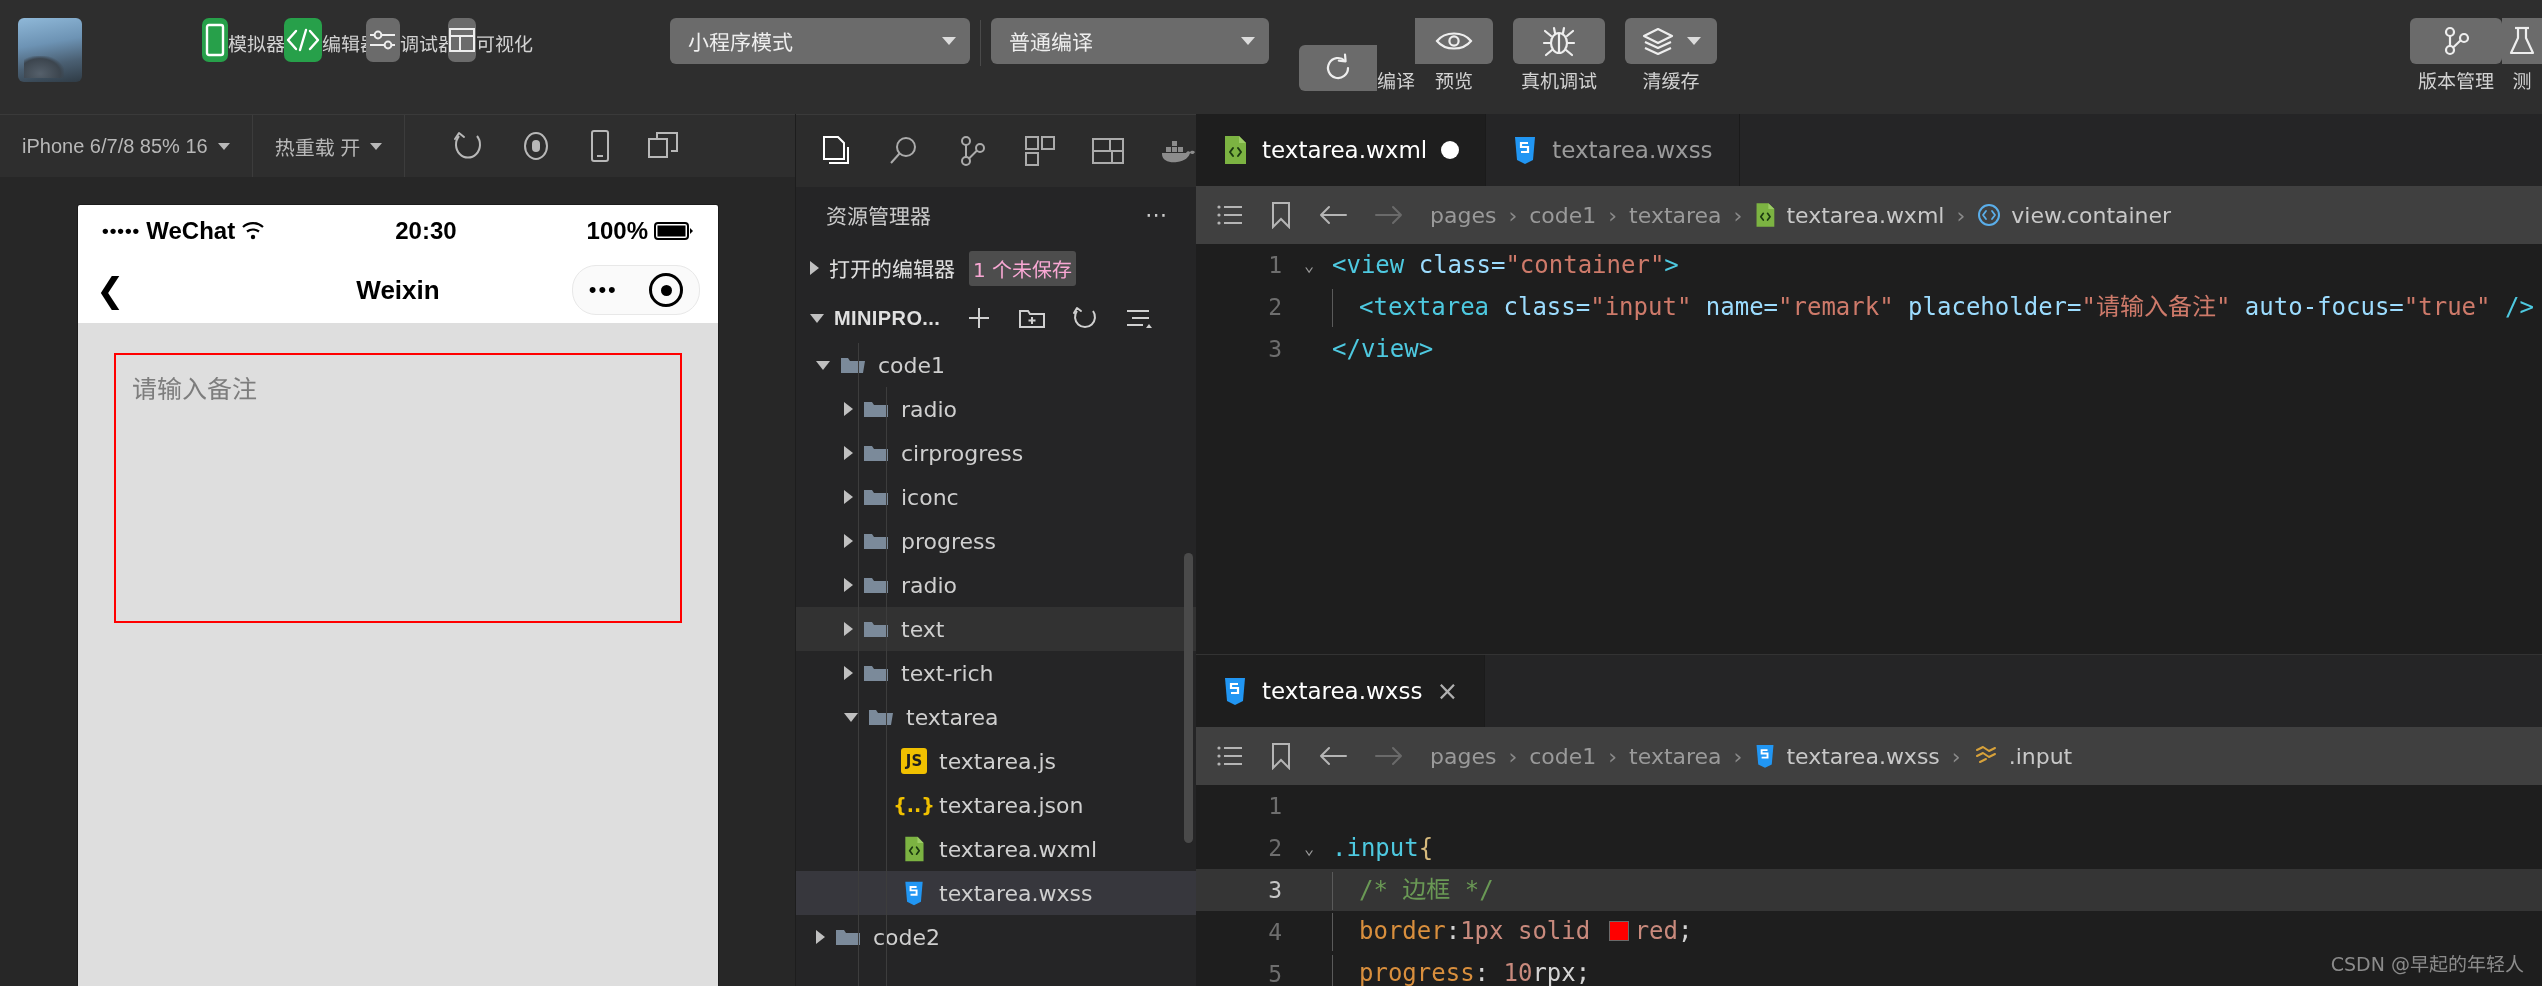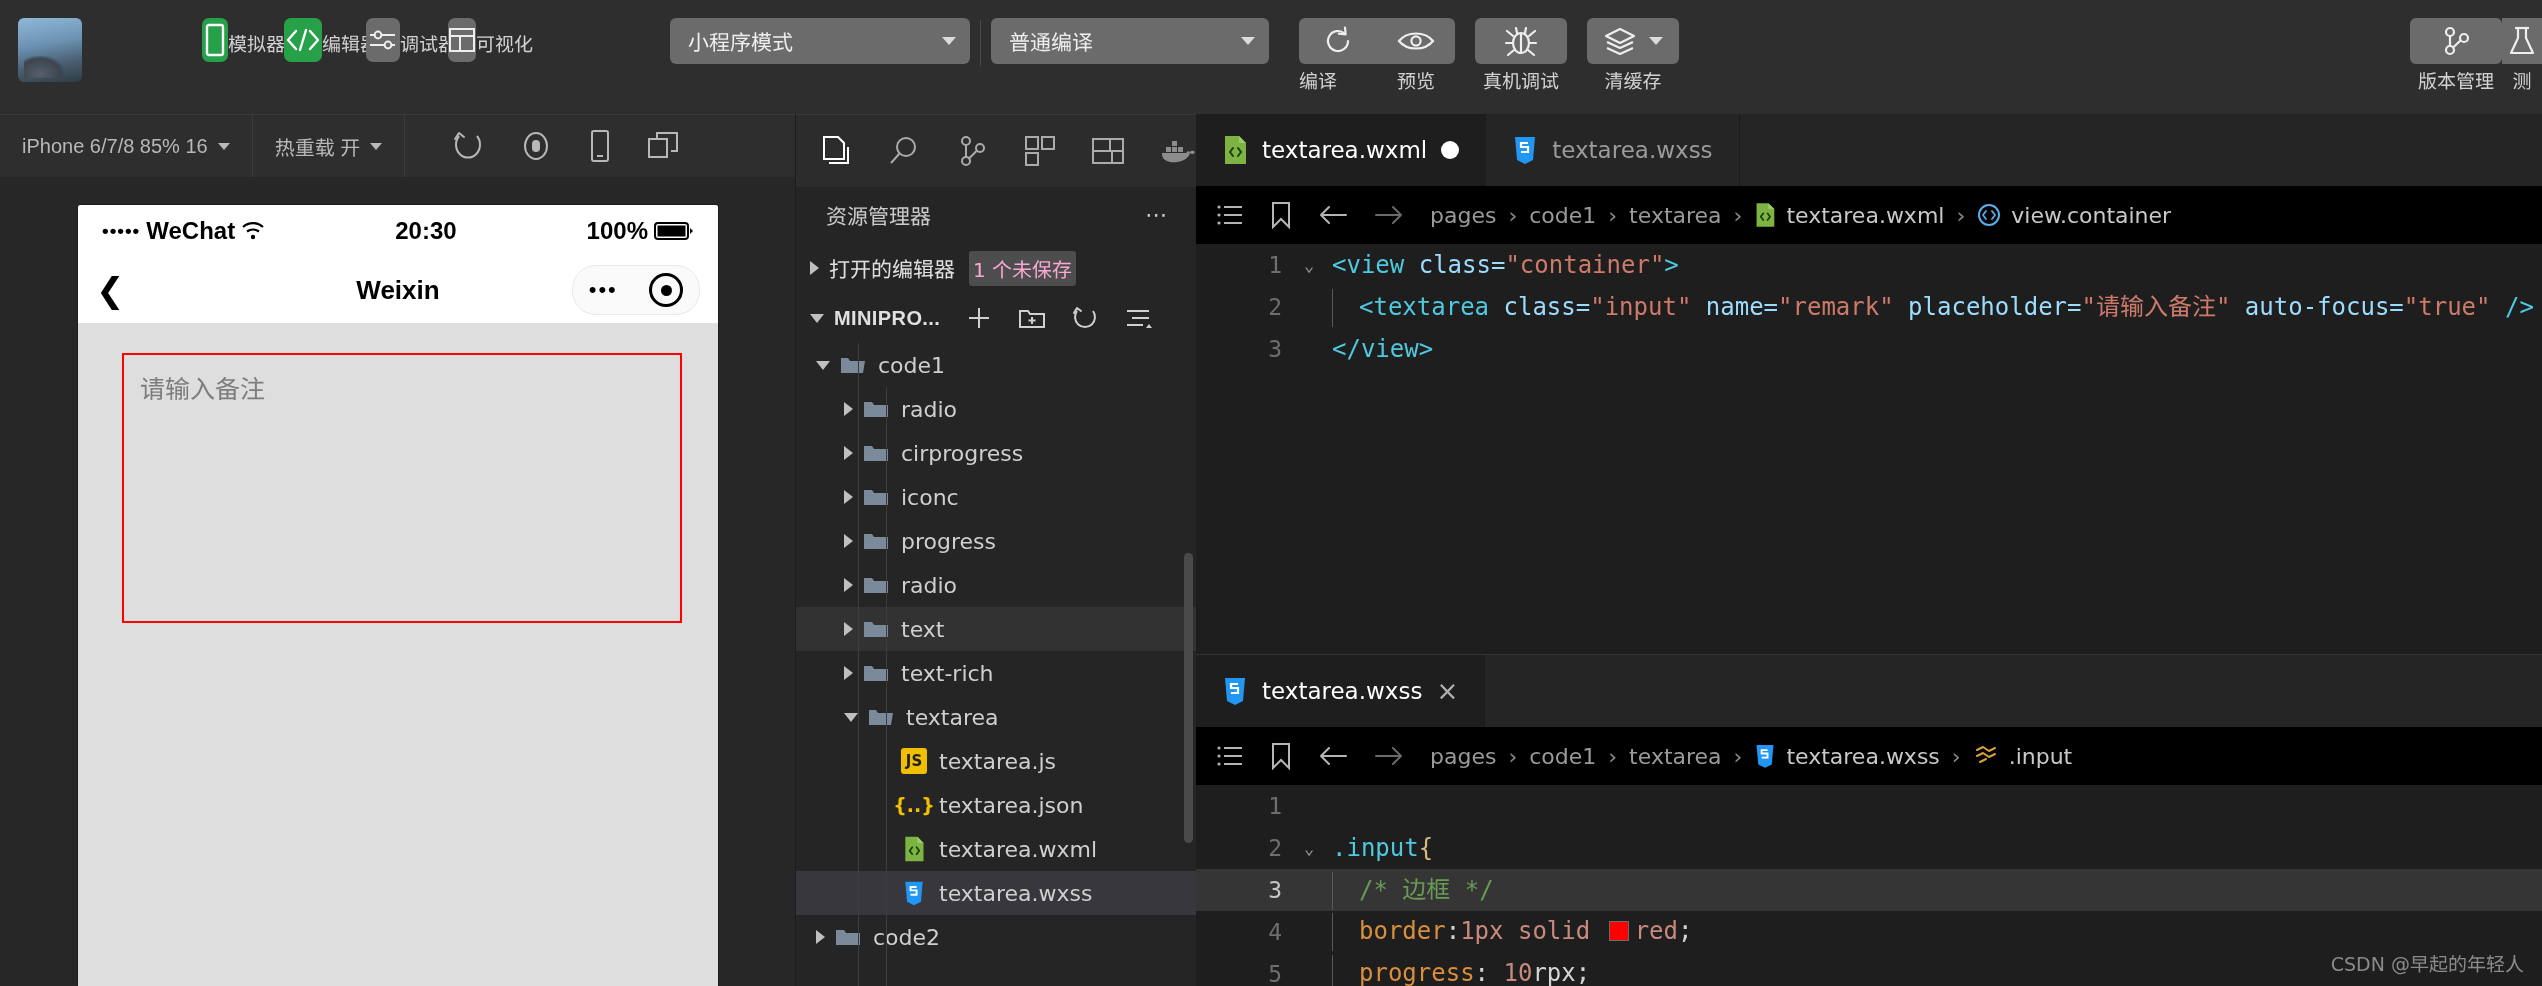--- a/index.html
+++ b/index.html
@@ -59,21 +59,21 @@
   .status-bar{height:52px;display:flex;align-items:center;justify-content:space-between;padding:0 24px;color:#000;font-size:24px;font-weight:600;font-family:"Liberation Sans",sans-serif;}
   .sb-left{display:flex;align-items:center;gap:6px;}
   .dots{letter-spacing:1px;font-size:19px;}
   .nav-bar{height:66px;display:flex;align-items:center;justify-content:space-between;padding:0 18px;color:#000;position:relative;}
   .nav-title{position:absolute;left:0;right:0;text-align:center;font-size:26px;font-weight:600;pointer-events:none;}
   .back-chevron{font-size:34px;line-height:1;font-weight:400;}
   .capsule{width:126px;height:48px;border:1px solid #e8e8e8;border-radius:24px;display:flex;align-items:center;justify-content:space-around;background:#fafafa;position:relative;z-index:2;}
   .cap-dots{font-size:22px;letter-spacing:2px;line-height:1;}
   .cap-target{width:28px;height:28px;border:3px solid #000;border-radius:50%;display:flex;align-items:center;justify-content:center;}
   .cap-target i{width:11px;height:11px;background:#000;border-radius:50%;display:block;}
-  .page-body{flex:1 1 auto;background:#dedede;padding:18px 0 0 8px;}
+  .page-body{flex:1 1 auto;background:#dedede;padding:18px 0 0 0;}
   .ta-box{margin:12px 36px 0 36px;height:270px;border:2px solid #ff0000;background:#dedede;box-sizing:border-box;padding:14px 16px;}
   .ta-ph{color:#7d7d7d;font-size:25px;font-family:"DejaVu Sans",sans-serif;}
 
   
   .act-explorer{width:400px;flex:0 0 400px;display:flex;flex-direction:column;background:#252526;}
   .act-row{height:72px;display:flex;align-items:center;background:#2c2c2c;padding-left:22px;gap:32px;border-top:1px solid #3a3a3a;}
   .act-ic{width:40px;height:40px;display:flex;align-items:center;justify-content:center;opacity:.78;}
   .act-ic.active{opacity:1;}
   .exp-title{height:56px;display:flex;align-items:center;justify-content:space-between;padding:0 26px 0 30px;
      color:#cccccc;font-size:21px;font-family:"DejaVu Sans",sans-serif;}
@@ -103,21 +103,21 @@
   .editors{flex:1 1 auto;display:flex;flex-direction:column;min-width:0;background:#1e1e1e;}
   .ed{display:flex;flex-direction:column;min-height:0;}
   .ed-top{flex:0 0 540px;}
   .ed-bottom{flex:1 1 auto;border-top:1px solid #333;}
   .tabs{height:72px;display:flex;background:#252526;flex:0 0 72px;}
   .tab{display:flex;align-items:center;padding:0 26px;gap:14px;font-size:23px;color:#9b9b9b;
      border-right:1px solid #1b1b1b;font-family:"DejaVu Sans",sans-serif;white-space:nowrap;}
   .tab.active{background:#1e1e1e;color:#ffffff;}
   .tab .dirty{width:18px;height:18px;background:#ffffff;border-radius:50%;}
   .tab .closex{color:#b0b0b0;font-size:26px;line-height:1;}
-  .breadcrumb{height:58px;display:flex;align-items:center;gap:0;padding-left:20px;background:#000000;font-size:22px;color:#9a9a9a;
+  .breadcrumb{height:58px;display:flex;align-items:center;gap:0;padding-left:20px;background:#404040;font-size:22px;color:#9a9a9a;
      font-family:"DejaVu Sans",sans-serif;flex:0 0 58px;white-space:nowrap;}
   .bc-ic{margin-right:26px;display:flex;align-items:center;}
   .bc-seg{display:flex;align-items:center;}
   .bc-sep{margin:0 12px;color:#8a8a8a;font-size:22px;}
   .bc-cur{color:#c8c8c8;}
   .code{flex:1 1 auto;position:relative;overflow:hidden;font-family:"DejaVu Sans Mono","Liberation Mono",monospace;font-size:24px;}
   .cl{display:flex;height:42px;align-items:center;white-space:pre;}
   .cl.cur{background:#353535;}
   .gut{width:96px;flex:0 0 96px;text-align:right;padding-right:10px;color:#6e6e6e;font-size:23px;box-sizing:border-box;}
   .gut.bold{color:#c6c6c6;}
@@ -207,21 +207,21 @@
     <div class="tb-sep"></div>
 
     <div class="tb-select sel-build">
       <span>普通编译</span>
       <span class="caret"></span>
     </div>
 
     <div style="width:30px"></div>
 
     <div class="tb-joined" style="margin-top:18px">
-      <div style="display:flex;flex-direction:column;align-items:flex-start;">
+      <div style="display:flex;flex-direction:row;align-items:flex-end;">
         <div class="tb-icon-btn first">
           <svg width="34" height="34" viewBox="0 0 34 34">
               <path d="M27 17a10 10 0 1 1-3.2-7.3" fill="none" stroke="#eee" stroke-width="2.2" stroke-linecap="round"></path>
               <path d="M24 3.5 L24.6 10.4 L17.8 9.6" fill="none" stroke="#eee" stroke-width="2.2" stroke-linecap="round" stroke-linejoin="round"></path>
             </svg>
         </div>
         <div class="tb-label">编译</div>
       </div>
       <div style="display:flex;flex-direction:column;align-items:center;">
         <div class="tb-icon-btn last">

